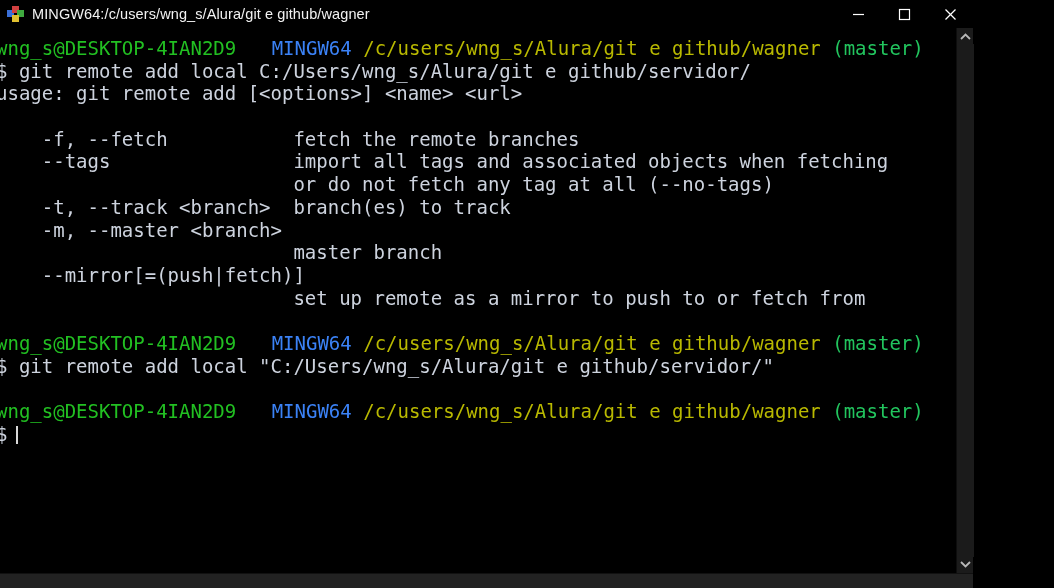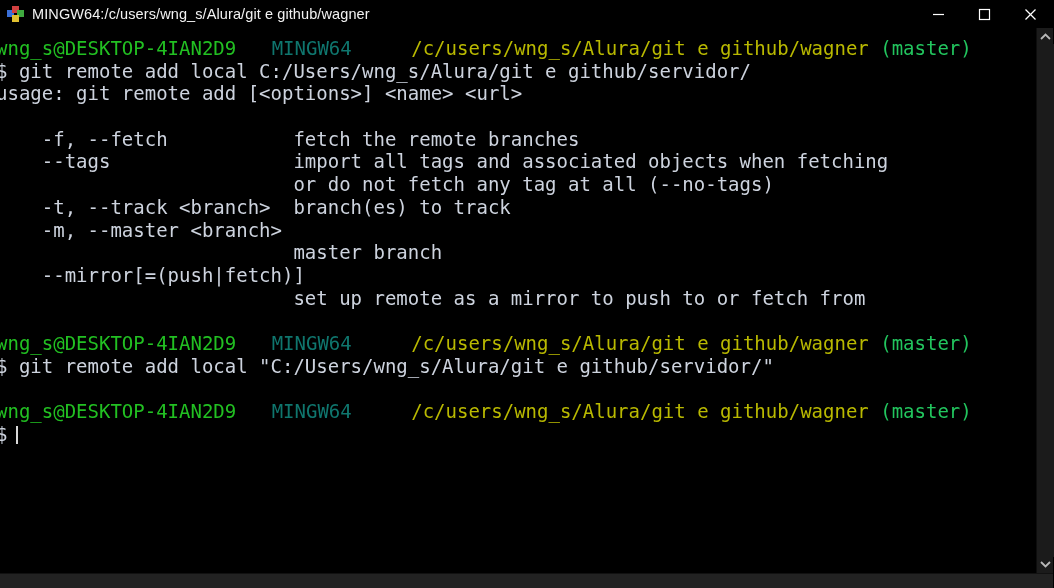--- a/index.html
+++ b/index.html
@@ -8,21 +8,21 @@
     background: #000000;
   }
   body {
     width: 1054px;
     height: 588px;
     overflow: hidden;
     font-family: "DejaVu Sans Mono", monospace;
   }
   #window {
     position: relative;
-    width: 1053px;
+    width: 973px;
     height: 588px;
     background: #000000;
     display: flex;
     flex-direction: column;
   }
 
   
   #titlebar {
     height: 28px;
     min-height: 28px;
@@ -94,22 +94,22 @@
     font-family: "DejaVu Sans Mono", monospace;
     font-size: 19px;
     line-height: 22.7px;
     white-space: pre;
     color: #cdd3de;
     margin-left: -4px;
     letter-spacing: 0px;
   }
   .row { height: 22.7px; }
   .c-user   { color: #22c022; }
-  .c-mingw  { color: #0f766e; padding-left: 24px; }
-  .c-path   { color: #b9b900; margin-left: 48px; }
+  .c-mingw  { color: #3b82f6; padding-left: 24px; }
+  .c-path   { color: #b9b900; }
   .c-branch { color: #22c55e; }
   .c-text   { color: #cdd3de; }
 
   #cursor {
     display: inline-block;
     width: 2px;
     height: 18px;
     background: #d8d8d8;
     vertical-align: -3px;
     margin-left: 9px;

